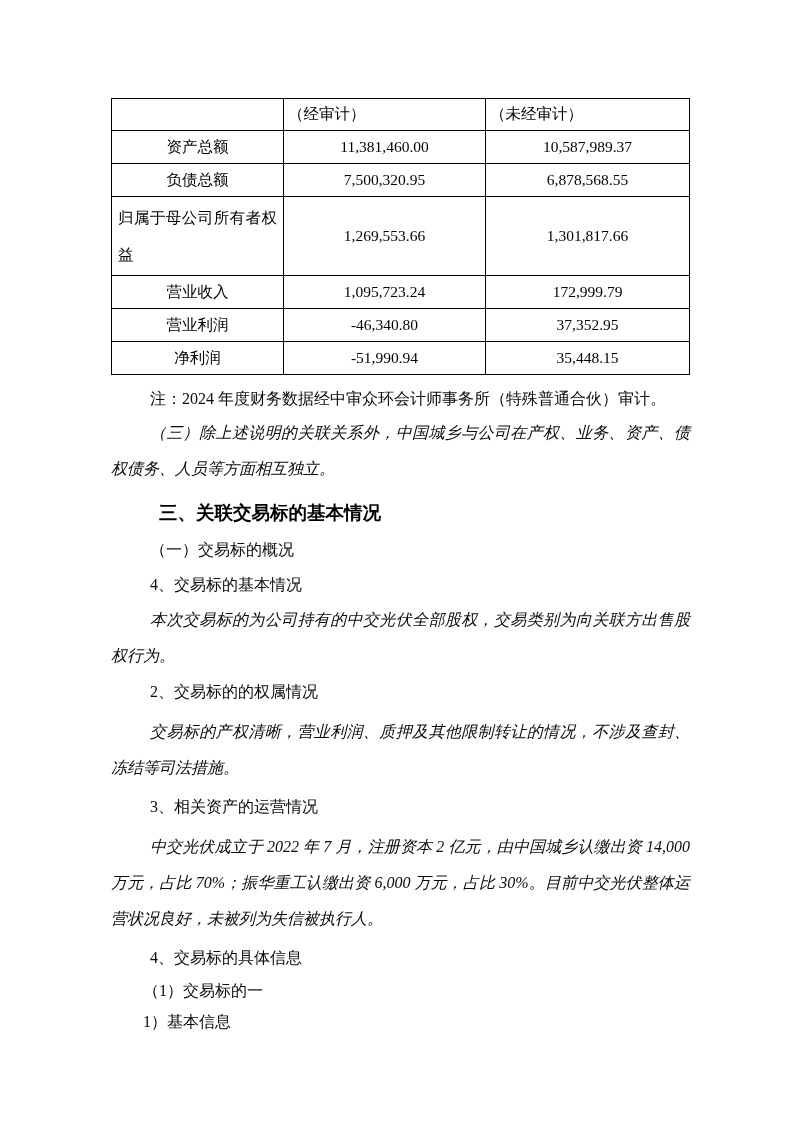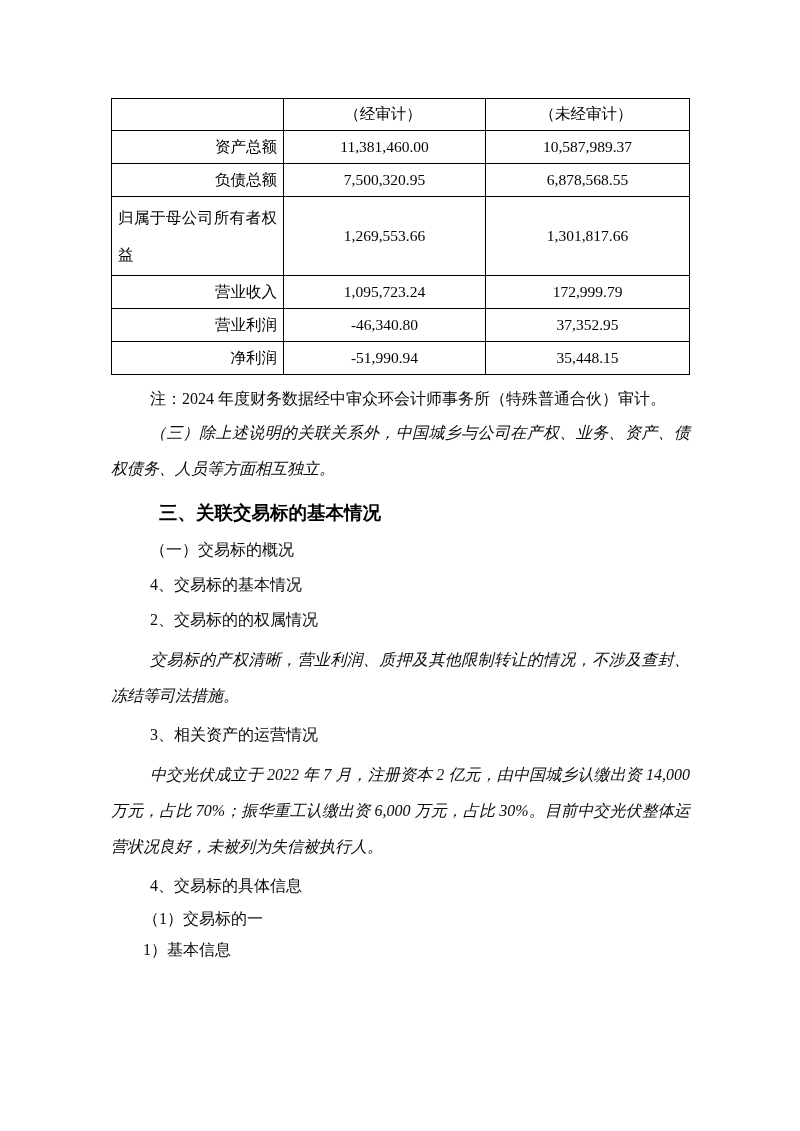--- a/index.html
+++ b/index.html
@@ -32,27 +32,27 @@
     color: #000;
   }
   .fin-table td {
     border: 1px solid #000;
     padding: 0 7px;
     vertical-align: middle;
     overflow: hidden;
   }
   .fin-table tr.hdr td {
     height: 31px;
-    text-align: center;
+    text-align: left;
     padding-left: 4px;
   }
   .fin-table tr.r td { height: 32px; }
   .fin-table tr.tall td { height: 59px; }
   .fin-table .lbl {
-    text-align: right;
+    text-align: center;
     padding-left: 6px;
     padding-right: 6px;
   }
   .fin-table .just {
     text-align: justify;
     text-justify: inter-character;
     line-height: 37px;
     padding-top: 2px;
     padding-bottom: 2px;
   }
@@ -144,20 +144,21 @@
 
     <p class="note">注：2024 年度财务数据经中审众环会计师事务所（特殊普通合伙）审计。</p>
 
     <p class="para">（三）除上述说明的关联关系外，中国城乡与公司在产权、业务、资产、债权债务、人员等方面相互独立。</p>
 
     <h2 class="sec-heading">三、关联交易标的基本情况</h2>
 
     <p class="li">（一）交易标的概况</p>
 
     <p class="li">4、交易标的基本情况</p>
+    <p class="para">本次交易标的为公司持有的中交光伏全部股权，交易类别为向关联方出售股权行为。</p>
 
     <p class="li">2、交易标的的权属情况</p>
     <p class="para pad">交易标的产权清晰，营业利润、质押及其他限制转让的情况，不涉及查封、冻结等司法措施。</p>
 
     <p class="li">3、相关资产的运营情况</p>
     <p class="para pad">中交光伏成立于 2022 年 7 月，注册资本 2 亿元，由中国城乡认缴出资 14,000 万元，占比 70%；振华重工认缴出资 6,000 万元，占比 30%。目前中交光伏整体运营状况良好，未被列为失信被执行人。</p>
 
     <p class="li">4、交易标的具体信息</p>
     <p class="li tight ind-sm">（1）交易标的一</p>
     <p class="li tight ind-sm">1）基本信息</p>

